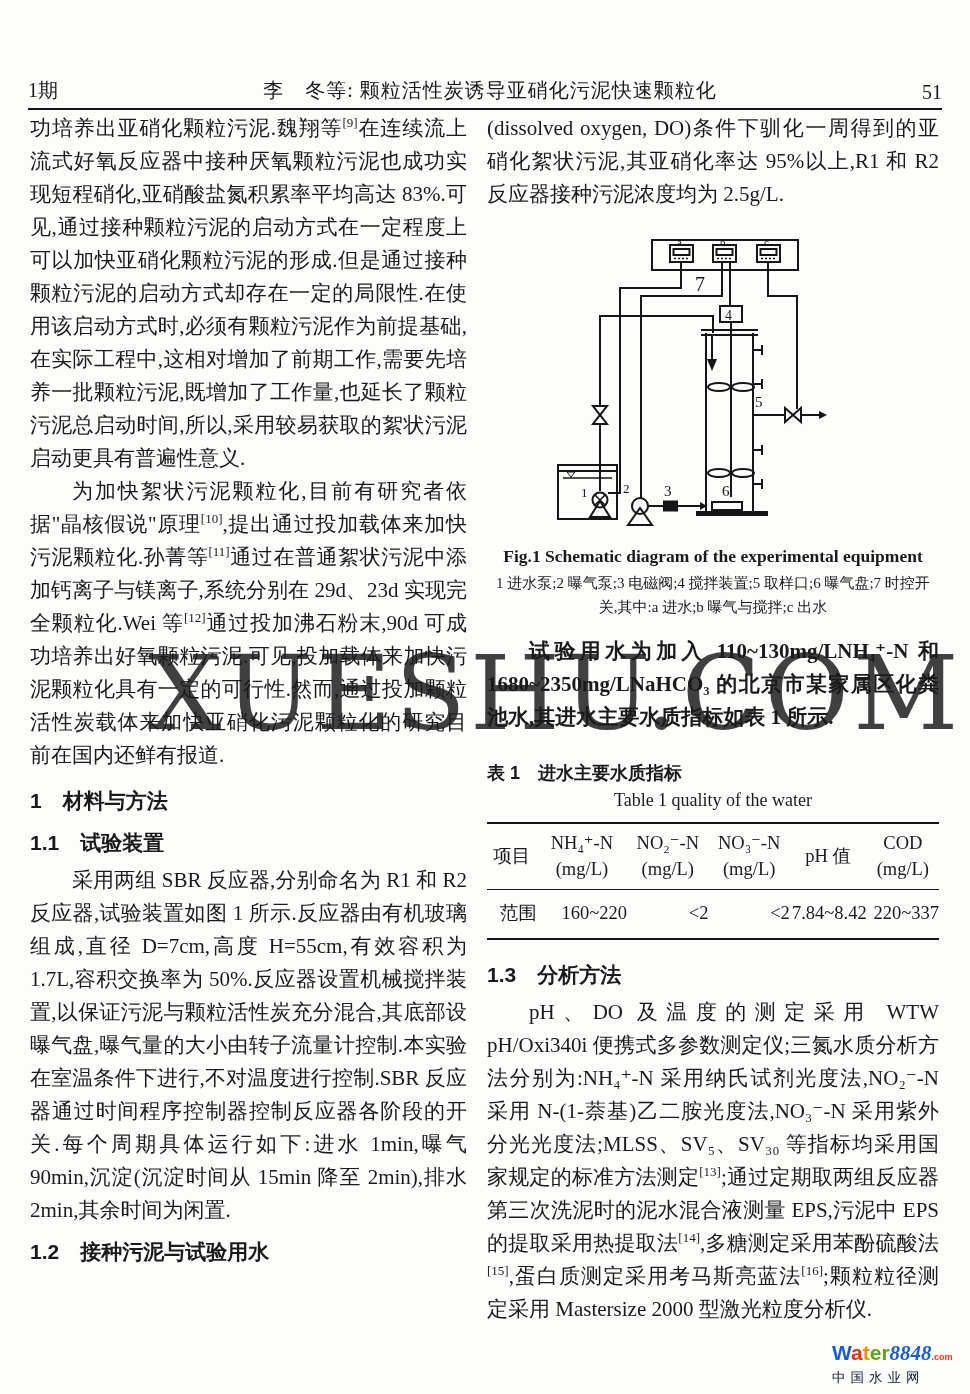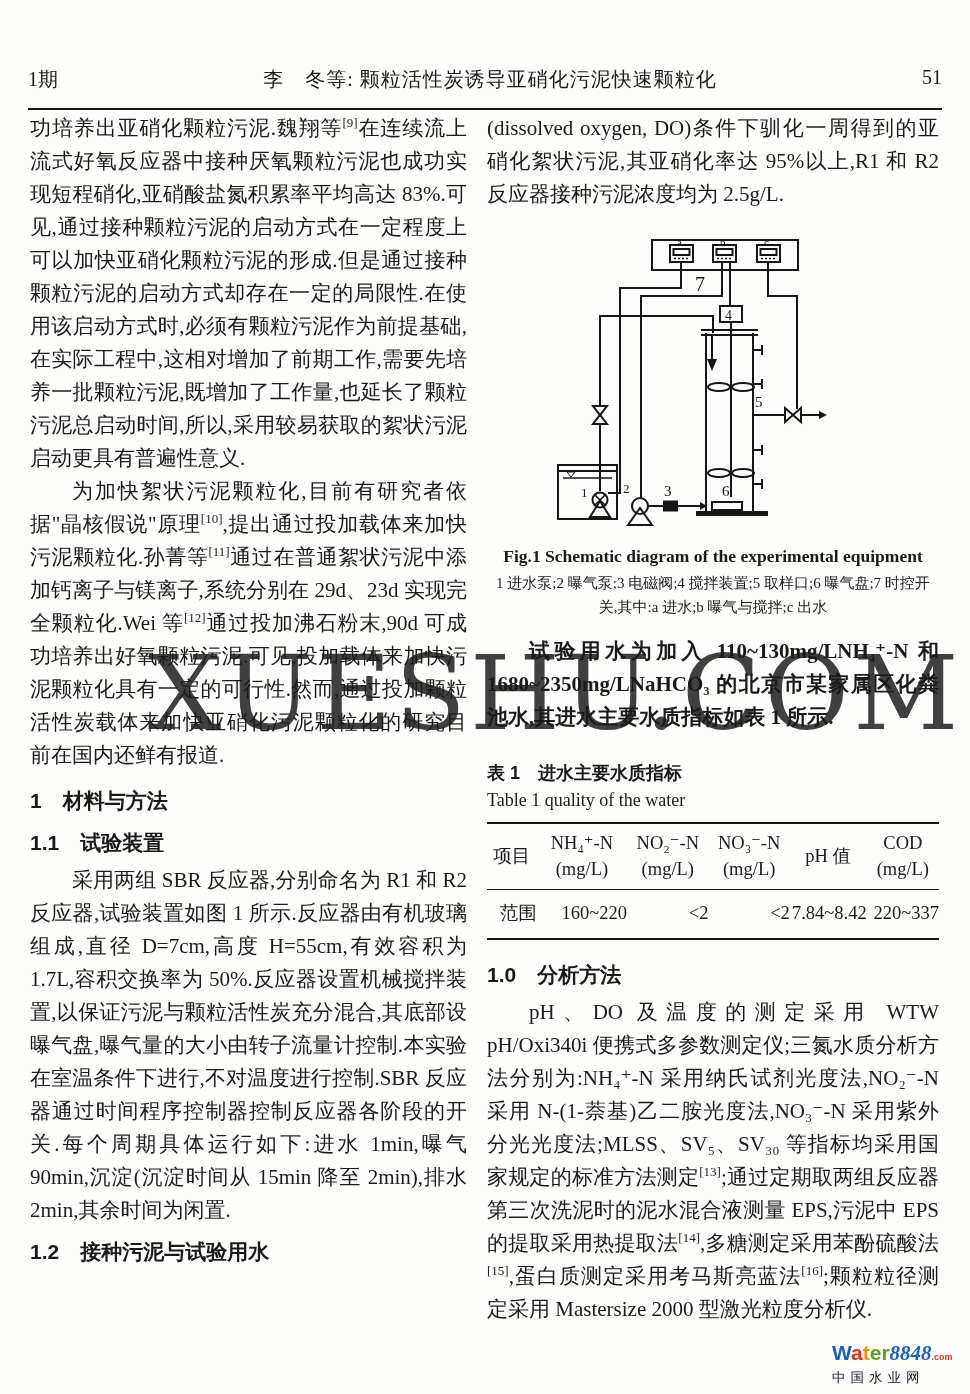--- a/index.html
+++ b/index.html
@@ -4,41 +4,41 @@
 <style>
   html,body{margin:0;padding:0;}
   body{width:970px;height:1394px;background:#fdfdfc;position:relative;overflow:hidden;
        font-family:"Liberation Serif","DejaVu Serif",serif;color:#1a1a1a;}
   .page{position:absolute;inset:0;}
   
   .watermark{position:absolute;left:148px;top:642px;font-size:103px;line-height:1;
              color:#404040;letter-spacing:4px;z-index:0;font-family:"DejaVu Serif",serif;white-space:nowrap;}
   
   .hdr{position:absolute;left:28px;top:66px;width:914px;height:38px;border-bottom:2.5px solid #161616;
-       display:flex;align-items:flex-start;justify-content:space-between;z-index:2;font-size:20px;padding-bottom:4px;}
+       display:flex;align-items:flex-end;justify-content:space-between;z-index:2;font-size:20px;padding-bottom:4px;}
   .hdr .title{letter-spacing:1px;}
   
   .col{position:absolute;top:112px;z-index:1;font-size:21px;line-height:33px;text-align:justify;}
   .col-left{left:30px;width:437px;}
   .col-right{left:487px;width:452px;}
   p{margin:0;}
   p.ind{text-indent:2em;}
   sup{font-size:13px;line-height:0;vertical-align:super;}
   h2,h3{font-family:"Liberation Sans","DejaVu Sans",sans-serif;font-size:21px;line-height:30px;margin:0;font-weight:bold;}
   h2.h-main{margin:14px 0 12px 0;}
   h3.h-sub{margin:10px 0 6px 0;}
   
   .fig{margin-top:14px;}
   .fig svg{display:block;margin-left:53px;}
   .cap-zh{font-family:"Liberation Sans","DejaVu Sans",sans-serif;font-weight:bold;font-size:18px;text-align:center;line-height:26px;}
   .cap-en{font-weight:bold;font-size:17.5px;text-align:center;line-height:26px;}
   .legend{font-size:15px;line-height:24px;text-align:center;margin:2px 6px 0 6px;text-align-last:center;}
   
   .tbl-title-zh{font-family:"Liberation Sans","DejaVu Sans",sans-serif;font-weight:bold;font-size:18px;text-align:left;margin-top:26px;line-height:27px;}
-  .tbl-title-en{font-size:18px;text-align:left;line-height:27px;}
+  .tbl-title-en{font-size:18px;text-align:center;line-height:27px;}
   table{border-collapse:collapse;width:100%;margin-top:8px;}
   table{border-top:2.5px solid #161616;border-bottom:2.5px solid #161616;}
   thead tr{border-bottom:1.5px solid #161616;}
   th,td{font-weight:normal;font-size:18.5px;text-align:center;padding:0;}
   th{padding:6px 0 7px 0;line-height:26px;}
   td{padding:7px 0 8px 0;text-align:right;}
   
   .logo{position:absolute;left:832px;top:1342px;z-index:2;font-family:"Liberation Sans","DejaVu Sans",sans-serif;width:130px;}
   .logo .row1{font-size:21px;font-weight:bold;line-height:22px;white-space:nowrap;}
   .logo .num{font-family:"Liberation Serif","DejaVu Serif",serif;font-style:italic;color:#1a5fc8;}
@@ -202,21 +202,21 @@
           <td>范围</td>
           <td>160~220</td>
           <td>&lt;2</td>
           <td>&lt;2</td>
           <td>7.84~8.42</td>
           <td>220~337</td>
         </tr>
       </tbody>
     </table>
 
-    <h3 class="h-sub" style="margin-top:20px;">1.0　分析方法</h3>
+    <h3 class="h-sub" style="margin-top:20px;">1.3　分析方法</h3>
     <p class="ind">pH、DO 及温度的测定采用 WTW pH/Oxi340i 便携式多参数测定仪;三氮水质分析方法分别为:NH₄⁺-N 采用纳氏试剂光度法,NO₂⁻-N 采用 N-(1-萘基)乙二胺光度法,NO₃⁻-N 采用紫外分光光度法;MLSS、SV₅、SV₃₀ 等指标均采用国家规定的标准方法测定<sup>[13]</sup>;通过定期取两组反应器第三次洗泥时的泥水混合液测量 EPS,污泥中 EPS 的提取采用热提取法<sup>[14]</sup>,多糖测定采用苯酚硫酸法<sup>[15]</sup>,蛋白质测定采用考马斯亮蓝法<sup>[16]</sup>;颗粒粒径测定采用 Mastersize 2000 型激光粒度分析仪.</p>
   </div>
 
   <div class="logo">
     <div class="row1">
       <span class="lw">W</span><span class="la">a</span><span class="lt">t</span><span class="le">e</span><span class="lr">r</span><span class="num">8848</span><span class="tld">.com</span>
     </div>
     <div class="sub">中国水业网</div>
   </div>
 

